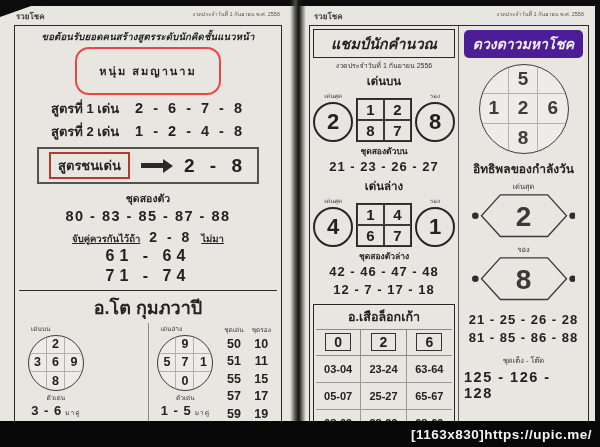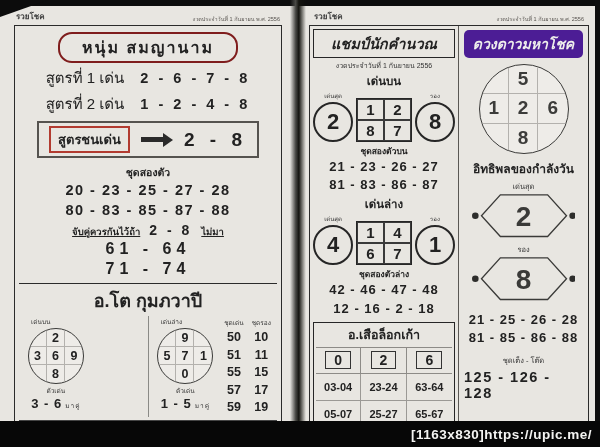--- a/index.html
+++ b/index.html
@@ -12,33 +12,33 @@
   .crease{position:absolute;left:290px;top:0;width:16px;height:447px;
     background:linear-gradient(90deg,rgba(40,40,38,0) 0%,#4a4a46 35%,#14140f 55%,rgba(40,40,38,0) 100%);}
   .right-edge{position:absolute;right:0;top:0;width:5px;height:447px;background:#0e0e0e;}
   .bottom-bar{position:absolute;left:0;top:421px;width:600px;height:26px;background:#070707;
     display:flex;align-items:center;justify-content:flex-end;padding-right:8px;box-sizing:border-box;z-index:5;}
   .watermark{color:#f4f4f2;font-size:13.5px;font-weight:bold;letter-spacing:.5px;}
 
   .page{position:absolute;top:6px;height:412px;}
   #left-page{left:6px;width:284px;}
   #right-page{left:304px;width:290px;}
-  .page-head{display:flex;justify-content:space-between;align-items:flex-end;padding:4px 10px 2px;gap:20px;}
+  .page-head{display:flex;justify-content:space-between;align-items:flex-start;padding:4px 10px 2px;gap:20px;}
   .brand{font-size:8px;font-weight:bold;color:#3a3a3a;}
   .issue{font-size:5.5px;color:#56524e;}
   .main-box{border:1.8px solid #2b2b2b;margin:0 8px;}
   .page-no{text-align:center;font-size:7px;margin-top:3px;color:#454545;}
 
   
   .lp-content{display:flex;flex-direction:column;align-items:center;padding:3px 4px 0;}
   .welcome{font-size:9.5px;font-style:italic;font-weight:bold;letter-spacing:.2px;}
-  .title-pill{border:2px solid #7f1d1d;border-radius:14px;padding:1px 22px;margin:3px 0 1px;
-    font-size:16px;font-weight:bold;letter-spacing:2px;}
+  .title-pill{border:2px solid #ef4444;border-radius:14px;padding:13px 22px;margin:3px 0 1px;
+    font-size:11px;font-weight:bold;letter-spacing:2px;}
   .formula-row{display:flex;align-items:baseline;gap:16px;margin-top:2px;}
-  .formula-label{font-size:15px;font-weight:normal;}
+  .formula-label{font-size:13px;font-weight:bold;}
   .formula-value{font-size:14.5px;font-weight:bold;letter-spacing:3px;}
   .clash-box{align-self:stretch;border:2px solid #55534f;margin:5px 18px 2px;padding:3px 10px;
     display:flex;align-items:center;justify-content:space-between;}
   .clash-label{border:2px solid #b23b30;padding:1px 7px;font-size:13px;font-weight:bold;}
   .clash-value{font-size:19px;font-weight:bold;letter-spacing:5px;}
   .arrow{display:inline-flex;align-items:center;}
   .a-bar{width:22px;height:5px;background:#2a2a2a;}
   .a-head{width:0;height:0;border-left:10px solid #2a2a2a;border-top:7px solid transparent;border-bottom:7px solid transparent;}
   .section-title{font-size:10.5px;font-weight:bold;margin-top:4px;}
   .num-row-lg{font-size:14.5px;font-weight:bold;letter-spacing:1.5px;line-height:1.35;}
@@ -120,20 +120,21 @@
 
 <div id="screen">
 
   <div class="page" id="left-page">
     <div class="page-head">
       <span class="brand">รวยโชค</span>
       <span class="issue">งวดประจำวันที่ 1 กันยายน พ.ศ. 2556</span>
     </div>
     <div class="main-box">
       <div class="lp-content">
+        <div class="welcome">ขอต้อนรับยอดคนสร้างสูตรระดับนักคิดชั้นแนวหน้า</div>
         <div class="title-pill">หนุ่ม สมญานาม</div>
 
         <div class="formula-row">
           <span class="formula-label">สูตรที่ 1 เด่น</span>
           <span class="formula-value">2 - 6 - 7 - 8</span>
         </div>
         <div class="formula-row">
           <span class="formula-label">สูตรที่ 2 เด่น</span>
           <span class="formula-value">1 - 2 - 4 - 8</span>
         </div>
@@ -141,21 +142,20 @@
         <div class="clash-box">
           <span class="clash-label">สูตรชนเด่น</span>
           <span class="arrow">
               <span class="a-bar"></span>
               <span class="a-head"></span>
             </span>
           <span class="clash-value">2 - 8</span>
         </div>
 
         <div class="section-title">ชุดสองตัว</div>
-        <div class="num-row-lg">20 - 23 - 25 - 27 - 28</div>
         <div class="num-row-lg">80 - 83 - 85 - 87 - 88</div>
 
         <div class="pair-note">
           <span class="pn-small">จับคู่ควรกันไว้ถ้า</span>
           <span class="pn-val">2 - 8</span>
           <span class="pn-small">ไม่มา</span>
         </div>
         <div class="pair-row">61 - 64</div>
         <div class="pair-row">71 - 74</div>
 
@@ -259,42 +259,41 @@
             <span>8</span>
             <span>7</span>
           </div>
           <div class="bn-col">
             <span class="bn-label">รอง</span>
             <div class="cdig">8</div>
           </div>
         </div>
         <div class="set-label">ชุดสองตัวบน</div>
         <div class="num-row-md">21 - 23 - 26 - 27</div>
-        <div class="num-row-md">81 - 83 - 86 - 87</div>
 
         <div class="zone-label">เด่นล่าง</div>
         <div class="fig-row">
           <div class="bn-col">
             <span class="bn-label">เด่นสุด</span>
             <div class="cdig">4</div>
           </div>
           <div class="g22">
             <span>1</span>
             <span>4</span>
             <span>6</span>
             <span>7</span>
           </div>
           <div class="bn-col">
             <span class="bn-label">รอง</span>
             <div class="cdig">1</div>
           </div>
         </div>
         <div class="set-label">ชุดสองตัวล่าง</div>
         <div class="num-row-md">42 - 46 - 47 - 48</div>
-        <div class="num-row-md">12 - 16 - 2 - 18</div>
+        <div class="num-row-md">12 - 7 - 17 - 18</div>
 
         <div class="lock-box">
           <div class="lock-title">อ.เสือล็อกเก้า</div>
           <div class="lock-table">
             <div class="lock-hcell">
                 <span class="lock-digit">0</span>
               </div>
             <div class="lock-hcell">
                 <span class="lock-digit">2</span>
               </div>

